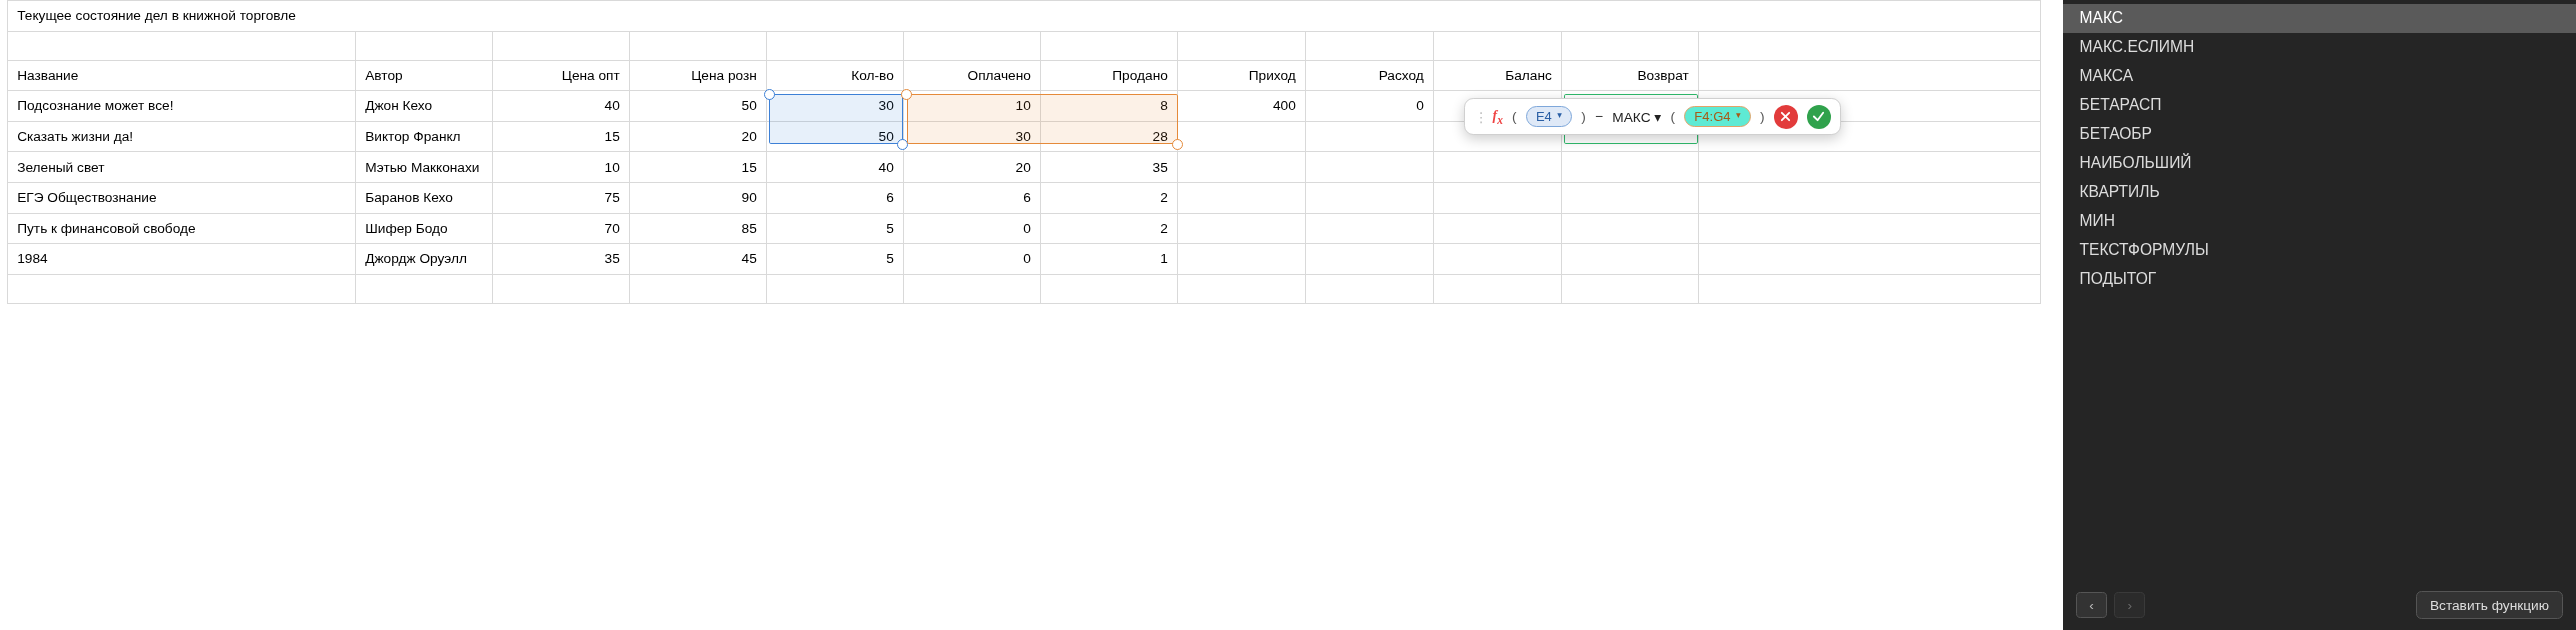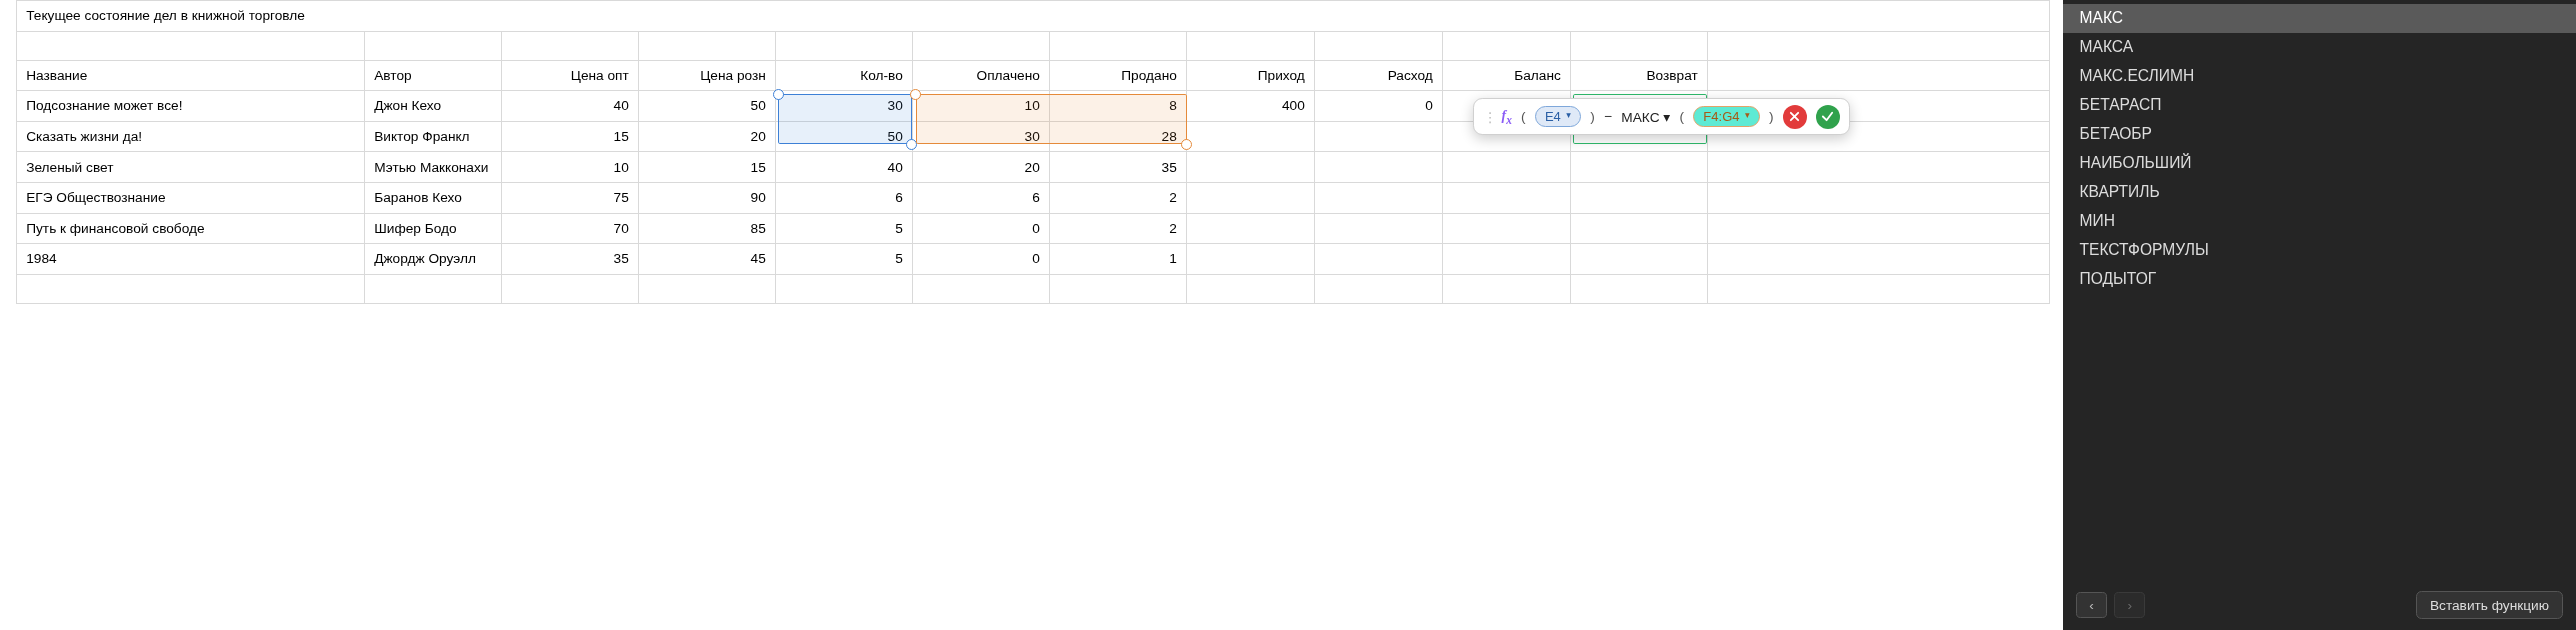--- a/index.html
+++ b/index.html
@@ -1,19 +1,19 @@
 <!DOCTYPE html>
 <html><head>
 <meta charset="utf-8">
 <style>
   * { box-sizing: border-box; margin: 0; padding: 0; }
   html, body { font-family: -apple-system, BlinkMacSystemFont, "Helvetica Neue", Arial, sans-serif; font-size: 13.7px; color: #000; }
   body { width: 2576px; height: 630px; background: #fff; position: relative; overflow: hidden; }
 
-  .sheet { position: absolute; left: 16px; top: 0; width: 2034px; height: 490px; }
+  .sheet { position: absolute; left: 7px; top: 0; width: 2034px; height: 490px; }
   .tbl { border-collapse: collapse; width: 100%; table-layout: fixed; }
   .tbl td, .tbl th { border: 0.9px solid #d9d9d9; padding: 7.3px 9.2px; vertical-align: top; font-weight: 400; text-align: left; font-size: 13.7px; }
   .tbl .num { text-align: right; }
   .tbl .title-row td { border-left: 0.9px solid #d9d9d9; border-right: 0.9px solid #d9d9d9; border-top: 0.9px solid #d9d9d9; }
   .tbl .blank-row td { height: 29px; }
 
   
   .c0 { width: 348px; }
   .c1 { width: 137px; }
   .c2 { width: 137px; }
@@ -33,21 +33,21 @@
   .handle { position: absolute; width: 11px; height: 11px; background: #fff; border-radius: 50%; pointer-events: none; }
   .h-blue { border: 1.8px solid #3d80d6; }
   .h-orange { border: 1.8px solid #e58a3a; }
 
   
   .target-cell { position: absolute; border: 1.8px solid #2fb96b; border-radius: 1.8px; pointer-events: none; }
 
   
   .formula-bar { position: absolute; display: flex; align-items: center; background: #fff; border: 0.9px solid #d0d0d0; border-radius: 9.2px; box-shadow: 0 3.7px 13px rgba(0,0,0,0.2); padding: 5.5px 9.2px; gap: 9.2px; font-size: 13.7px; }
   .fx-handle { width: 9.2px; display: flex; align-items: center; color: #bbb; cursor: grab; }
-  .fx-label { font-style: italic; color: #8b5cf6; font-weight: 600; font-family: Georgia, serif; }
+  .fx-label { font-style: italic; color: #ef4444; font-weight: 600; font-family: Georgia, serif; }
   .pill { display: inline-flex; align-items: flex-start; padding: 1.8px 9.2px; border-radius: 915px; font-size: 13px; gap: 5.5px; }
   .pill-blue { background: #dfe9f7; border: 0.9px solid #7ea7da; color: #2a5fa5; }
   .pill-orange { background: #5eead4; border: 0.9px solid #e3a368; color: #a65a17; }
   .pill .tri { font-size: 9.2px; }
   .minus { font-weight: 400; color: #333; }
   .func-name { color: #222; text-align: right; }
   .paren { color: #555; }
   .btn-round { width: 24px; height: 24px; border-radius: 50%; display: flex; align-items: center; justify-content: center; font-size: 14.7px; color: #fff; cursor: pointer; }
   .btn-cancel { background: #e23b3b; }
   .btn-accept { background: #30a24c; }
@@ -258,22 +258,22 @@
       <svg width="13" height="13" viewBox="0 0 14 14">
           <path d="M2 7 L6 11 L12 3" stroke="#fff" stroke-width="2" fill="none" stroke-linecap="round" stroke-linejoin="round"></path>
         </svg>
     </span>
   </div>
 </div>
 
 <div class="sidebar">
   <div class="func-list" id="func-list">
       <div class="func-item selected">МАКС</div>
+      <div class="func-item">МАКС.ЕСЛИМН</div>
       <div class="func-item">МАКСА</div>
-      <div class="func-item">МАКС.ЕСЛИМН</div>
       <div class="func-item">БЕТАРАСП</div>
       <div class="func-item">БЕТАОБР</div>
       <div class="func-item">НАИБОЛЬШИЙ</div>
       <div class="func-item">КВАРТИЛЬ</div>
       <div class="func-item">МИН</div>
       <div class="func-item">ТЕКСТФОРМУЛЫ</div>
       <div class="func-item">ПОДЫТОГ</div>
     </div>
   <div class="sidebar-bottom">
     <div class="nav-btns">

